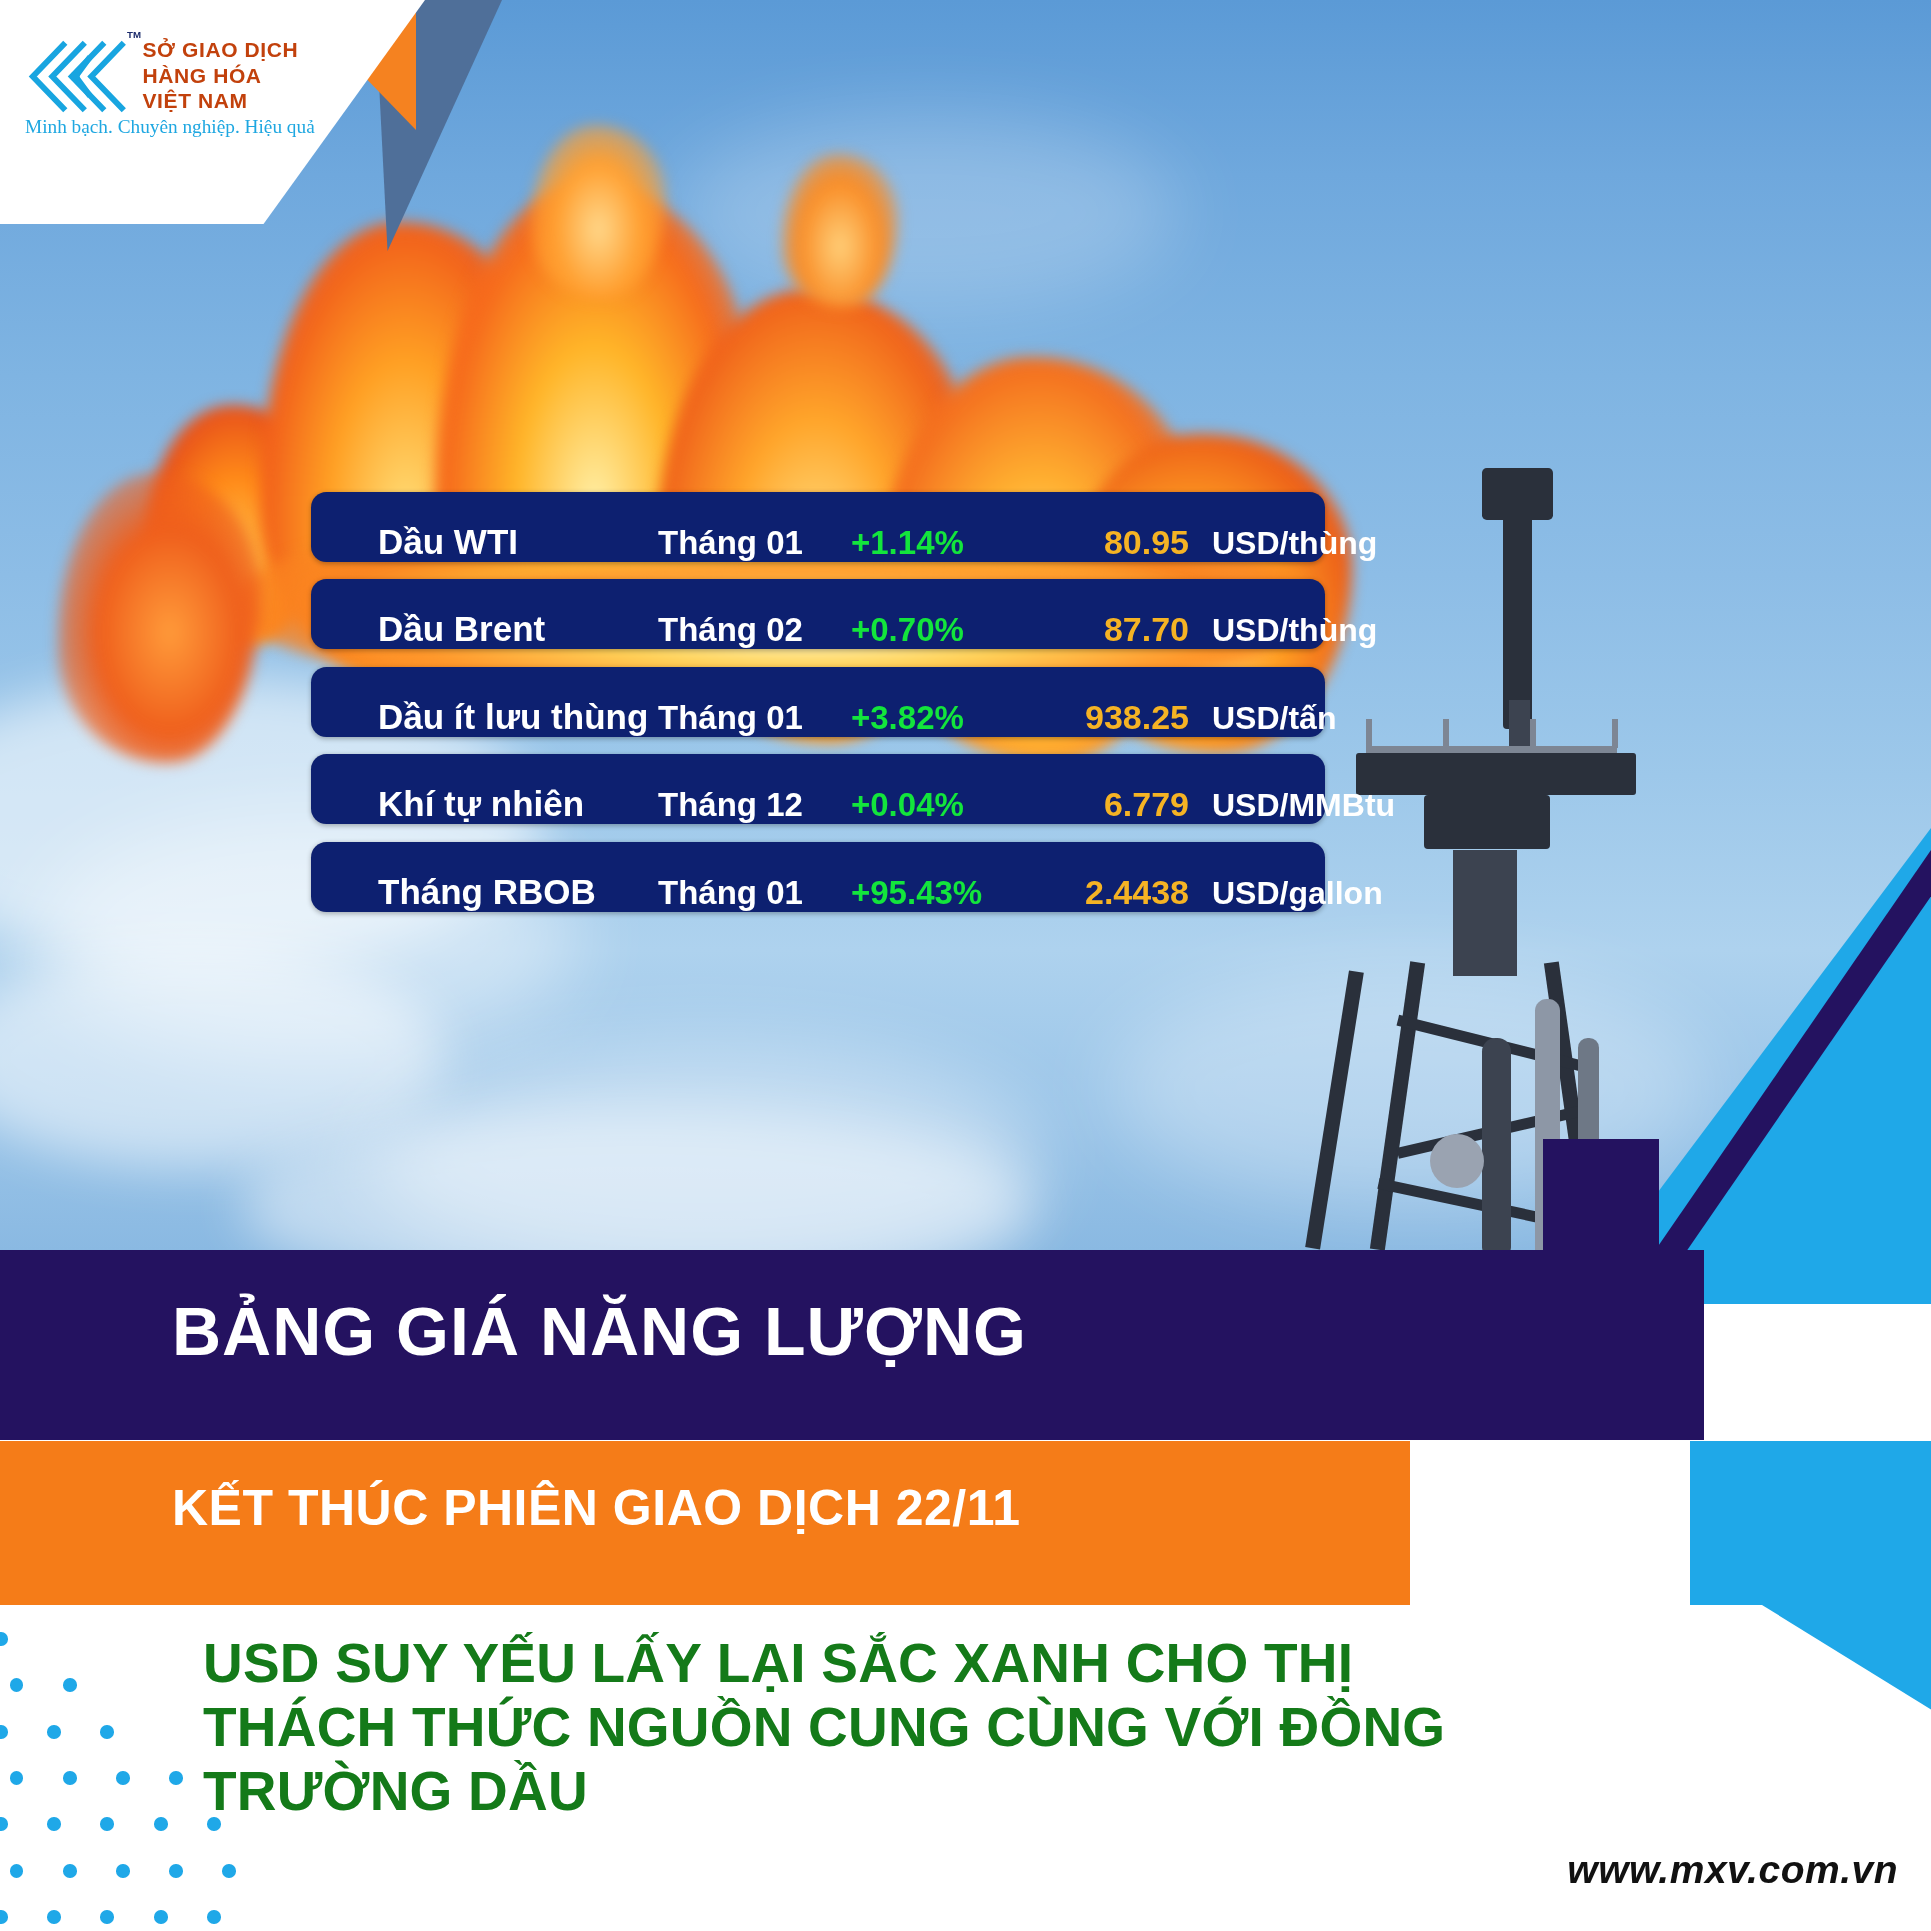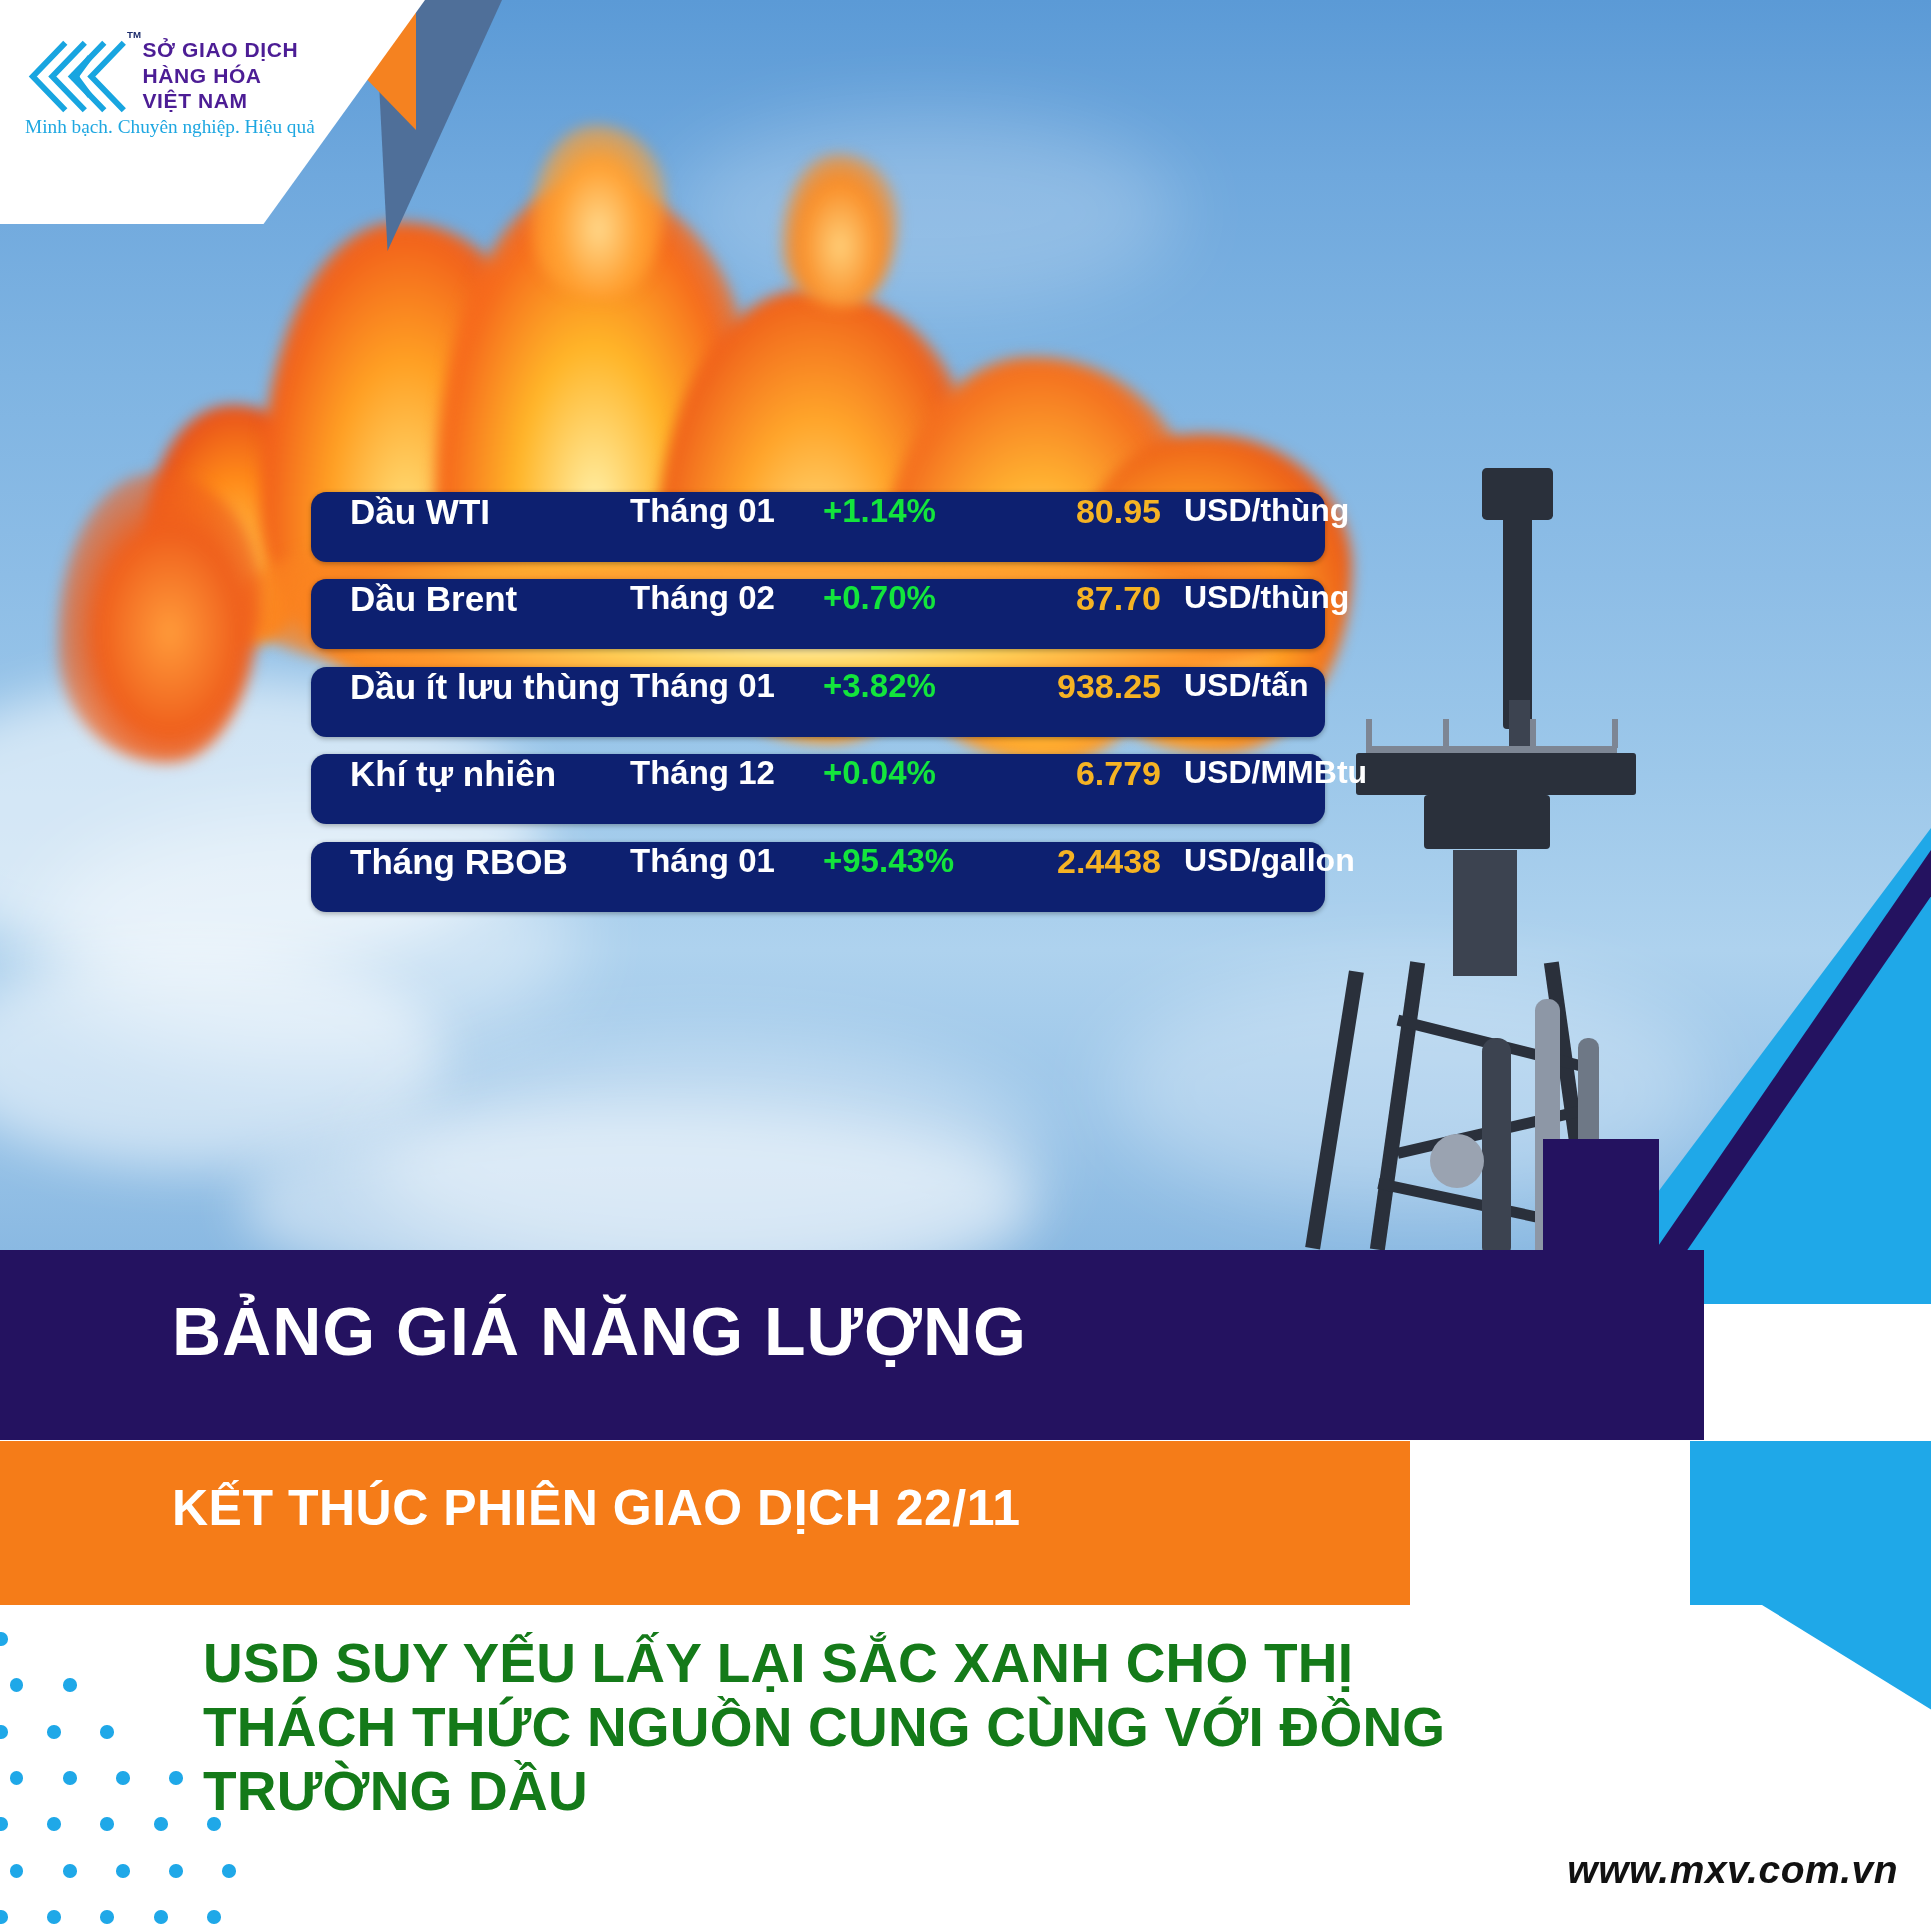--- a/index.html
+++ b/index.html
@@ -54,38 +54,39 @@
     background:#4f6f99; z-index:4;
     clip-path:polygon(40% 0, 100% 0, 46% 100%);
   }
 
   #logo-row{ position:absolute; left:25px; top:37px; display:flex; align-items:flex-start; z-index:7;justify-content:flex-end;}
   #logo-mark{ width:104px; height:79px; flex:0 0 auto; }
   #logo-text{ margin-left:13.5px; position:relative; }
   #logo-text .ln{
     font-family:"Liberation Sans", sans-serif;
     font-weight:700; font-size:21px; letter-spacing:0.6px;
-    color:#4c1d95; line-height:1.22;
+    color:#c2410c; line-height:1.22;
   }
   #tm{ position:absolute; left:-15.4px; top:-7.7px; font-size:9.7px; color:#1b2a6b; font-weight:700;}
   #tagline{
     position:absolute; left:25px; top:116px; z-index:7;
     font-size:19.3px; color:#1ea7e1; font-weight:400;
     font-family:"Liberation Serif", serif;
   }
 
   
   #price-table{
     position:absolute; left:311px; top:492px; width:1014px; z-index:8;
   }
   .prow{
     height:70px; margin-bottom:17.4px;
     background:#0d2070; border-radius:15.4px;
-    display:flex; align-items:flex-start;
+    display:flex; align-items:flex-end;
     box-shadow:0 1.9px 5.8px rgba(0,0,0,.28);
+    padding-left:28px;
   }
   .c-name{
     flex:0 0 319px; padding-left:39px;
     color:#ffffff; font-weight:700; font-size:35px;
     white-space:nowrap;
   }
   .c-month{
     flex:0 0 193px;
     color:#ffffff; font-weight:700; font-size:33px;
     white-space:nowrap;

